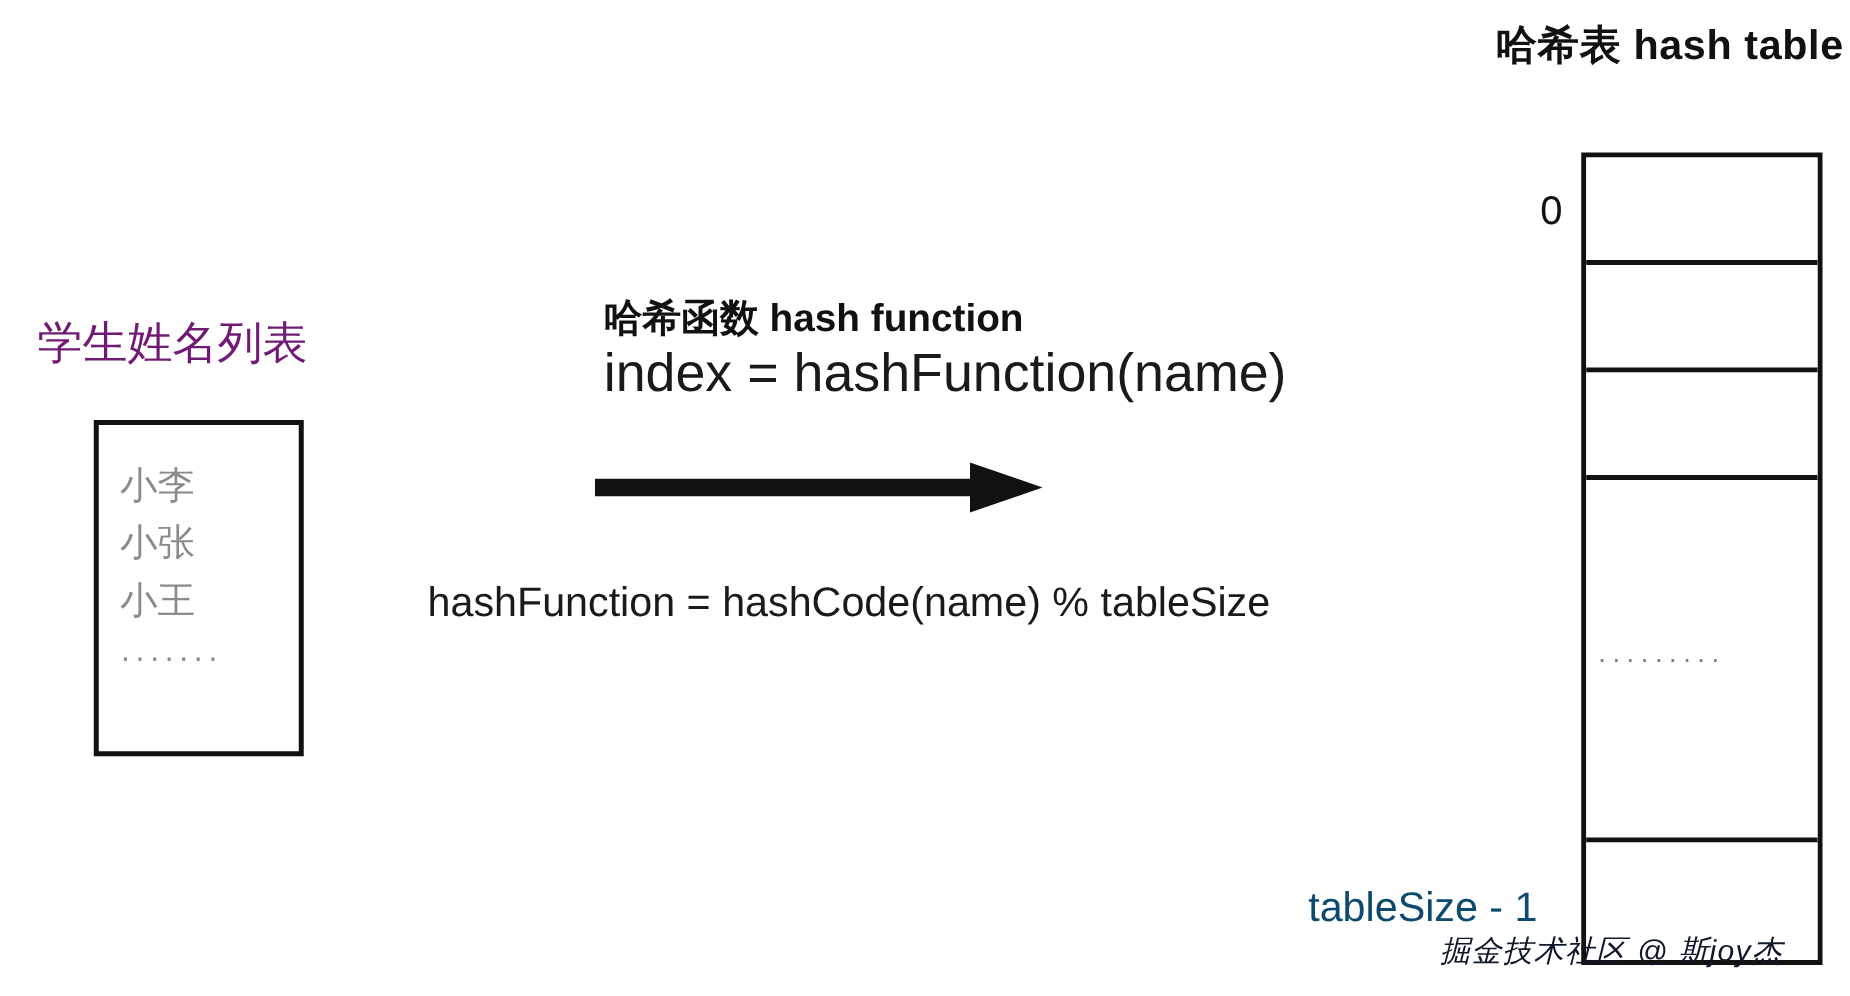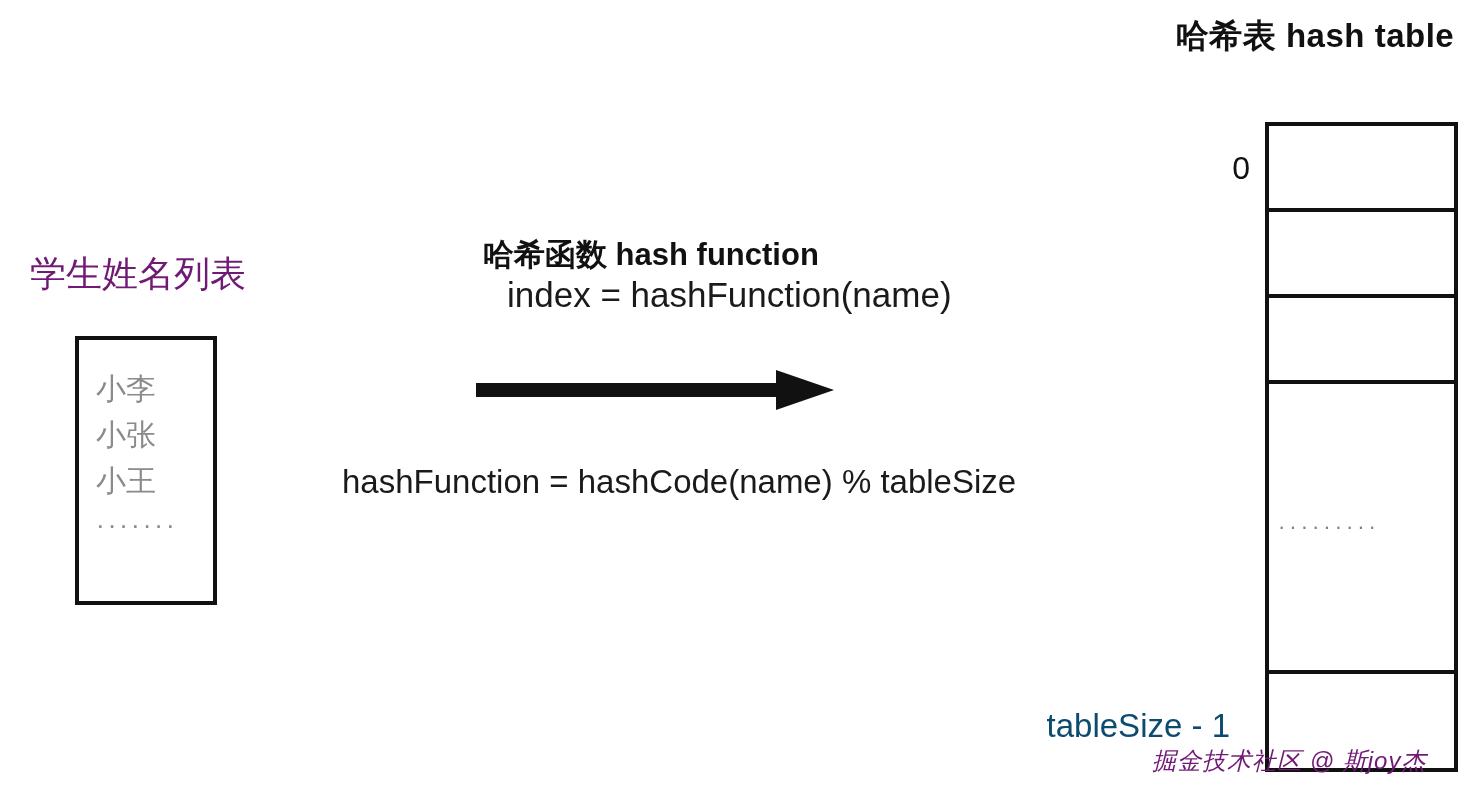--- a/index.html
+++ b/index.html
@@ -20,41 +20,41 @@
   }
 
   
   .abs { position: absolute; }
 
   
   #table-title {
     left: 1155px;
     top: 14px;
     width: 320px;
-    text-align: center;
+    text-align: right;
     font-size: 33px;
     font-weight: bold;
     letter-spacing: 0.5px;
     color: #111111;
     white-space: nowrap;
   }
 
   
   #list-label {
     left: 30px;
     top: 250px;
     font-size: 36px;
     font-weight: 400;
     color: #701a75;
     white-space: nowrap;
   }
   #name-box {
     left: 75px;
     top: 336px;
-    width: 142px;
+    width: 168px;
     height: 269px;
     border: 4px solid #111111;
     box-sizing: border-box;
     background: #ffffff;
   }
   #name-list {
     position: absolute;
     left: 17px;
     top: 26px;
     margin: 0;
@@ -80,25 +80,24 @@
     top: 198px;
     font-size: 31px;
     font-weight: bold;
     color: #111111;
     white-space: nowrap;
     margin-top: 36px;
   }
   #fn-index {
     left: 483px;
     top: 275px;
-    font-size: 35px;
+    font-size: 43px;
     font-weight: 400;
     color: #1a1a1a;
     white-space: nowrap;
-    margin-left: 24px;
   }
   #fn-formula {
     left: 342px;
     top: 463px;
     font-size: 33px;
     font-weight: 400;
     color: #1a1a1a;
     white-space: nowrap;
     text-align: right;
   }
@@ -164,21 +163,21 @@
     color: #0c4a6e;
     white-space: nowrap;
   }
 
   
   #watermark {
     left: 1152px;
     top: 745px;
     font-size: 24px;
     font-style: italic;
-    color: #701a75;
+    color: #0f172a;
     white-space: nowrap;
     letter-spacing: 1px;
   }
 </style>
 </head>
 <body>
 
 <div id="canvas">
 
   <div class="abs" id="table-title">哈希表 hash table</div>

